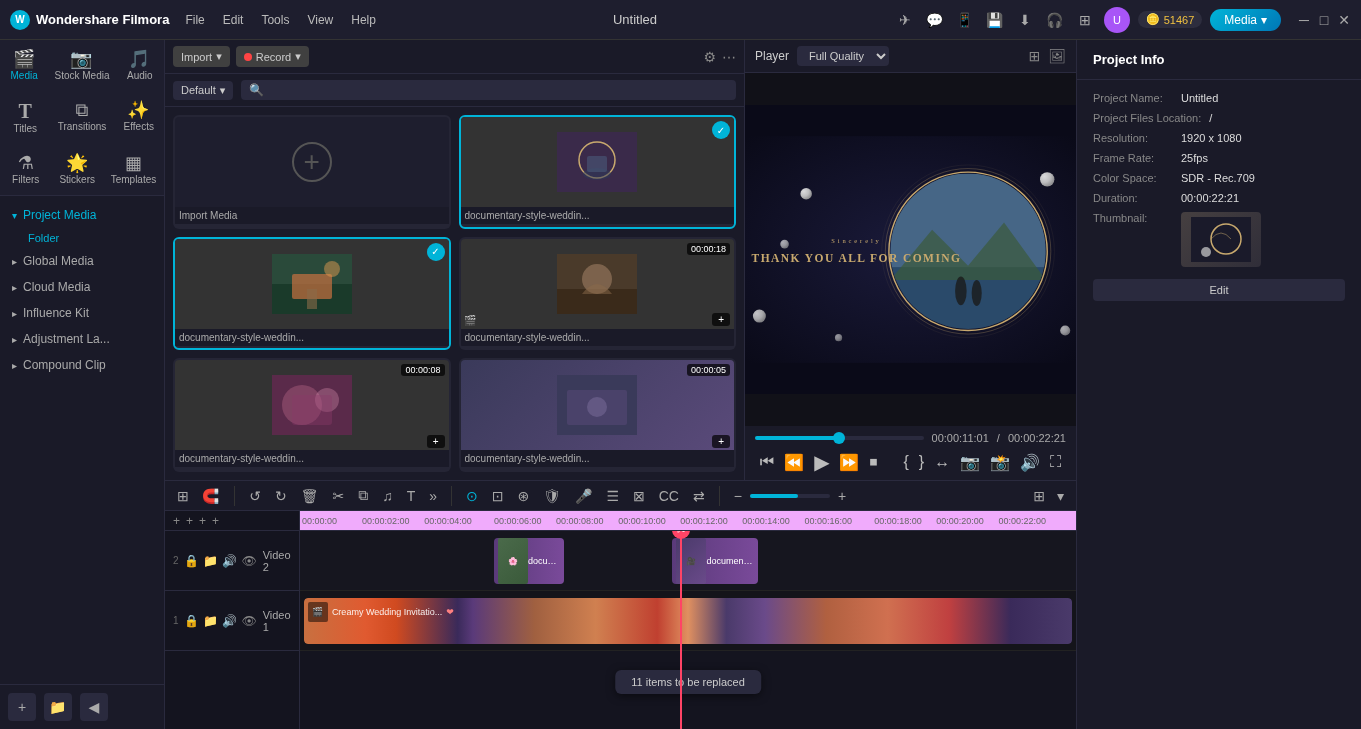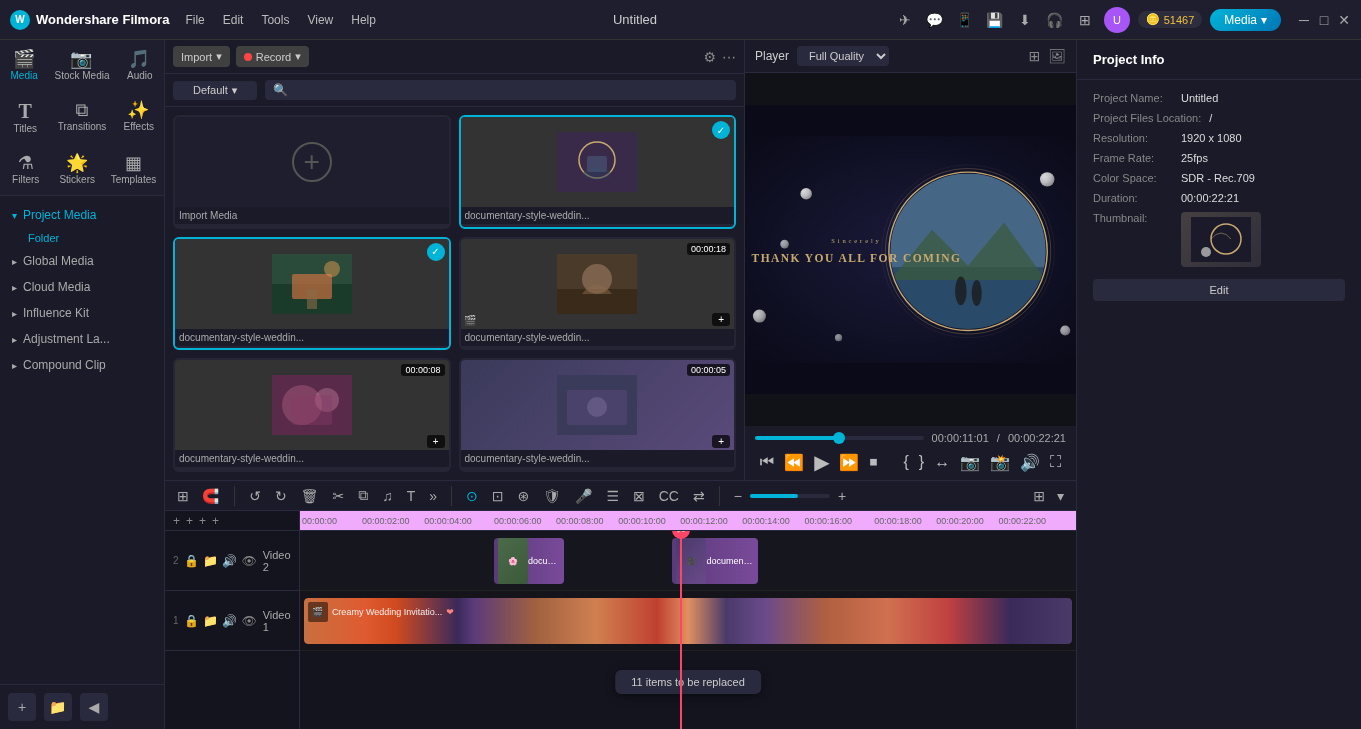--- a/index.html
+++ b/index.html
@@ -46,21 +46,21 @@
     #center-top { display: flex; height: 440px; }
 
     
     #media-browser { width: 580px; display: flex; flex-direction: column; border-right: 1px solid #2a2a3e; background: #1a1a28; }
     #media-toolbar { display: flex; align-items: center; gap: 6px; padding: 6px 8px; border-bottom: 1px solid #2a2a3e; }
     .media-tool-btn { background: #404040; border: none; color: #ccc; border-radius: 4px; padding: 4px 8px; font-size: 11px; cursor: pointer; display: flex; align-items: center; gap: 4px; }
     .media-toolbar-right { display: flex; gap: 6px; margin-left: auto; }
     .media-toolbar-icon { color: #888; cursor: pointer; font-size: 14px; }
 
     #media-filter-bar { display: flex; align-items: center; gap: 8px; padding: 6px 8px; border-bottom: 1px solid #2a2a3e; }
-    .default-dropdown { background: #2a2a3e; border: none; color: #ccc; border-radius: 4px; padding: 3px 20px; font-size: 11px; cursor: pointer; display: flex; align-items: center; gap: 4px; }
+    .default-dropdown { background: #2a2a3e; border: none; color: #ccc; border-radius: 4px; padding: 3px 8px; font-size: 11px; cursor: pointer; display: flex; align-items: center; gap: 4px; }
     .search-box { flex: 1; display: flex; align-items: center; gap: 4px; background: #2a2a3e; border-radius: 4px; padding: 3px 8px; }
     .search-box input { background: none; border: none; color: #ccc; font-size: 11px; outline: none; flex: 1; }
     .search-box input::placeholder { color: #666; }
 
     #media-grid { flex: 1; overflow-y: auto; padding: 8px; display: grid; grid-template-columns: 1fr 1fr; gap: 8px; }
     .media-item { position: relative; cursor: pointer; border-radius: 6px; overflow: hidden; background: #252535; border: 2px solid transparent; }
     .media-item.selected { border-color: #00b4d8; }
     .media-item .media-thumb { width: 100%; height: 90px; object-fit: cover; background: #333; display: flex; align-items: center; justify-content: center; font-size: 28px; }
     .media-item .import-thumb { background: #1e1e2e; display: flex; flex-direction: column; align-items: center; justify-content: center; height: 90px; gap: 6px; cursor: pointer; }
     .media-item .import-thumb .plus { font-size: 28px; color: #555; border: 2px solid #555; border-radius: 50%; width: 40px; height: 40px; display: flex; align-items: center; justify-content: center; }

